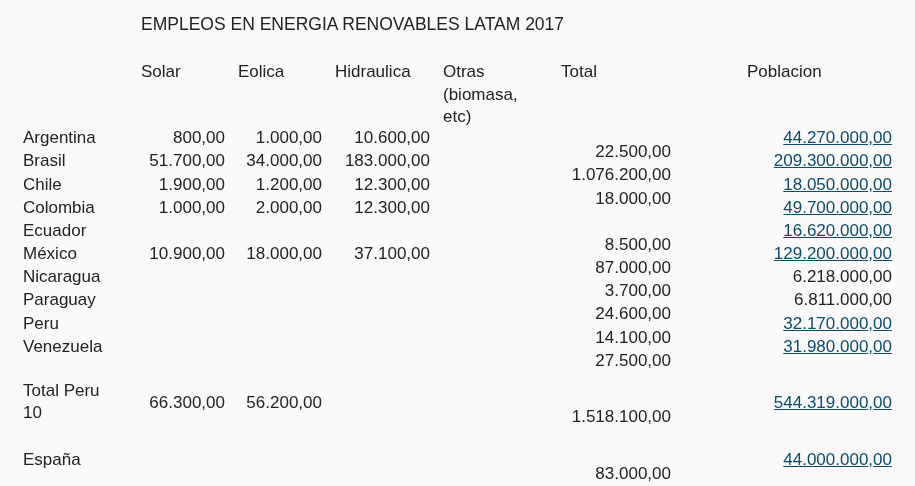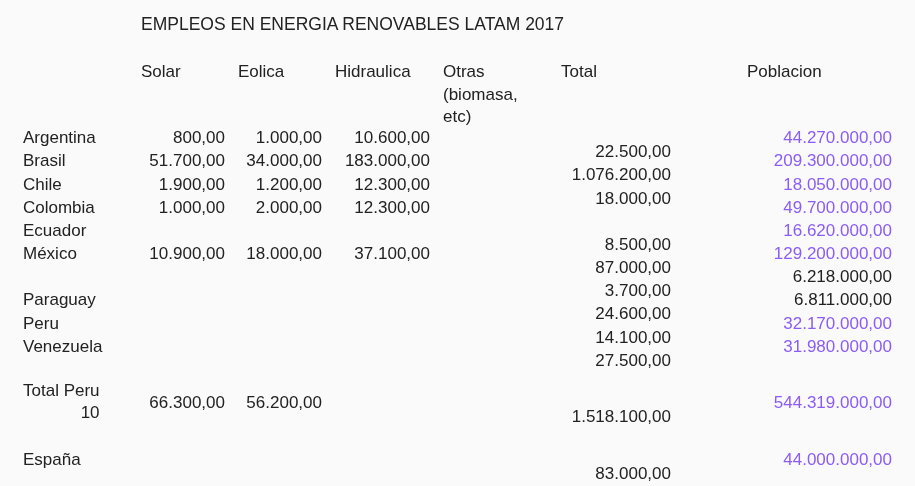--- a/index.html
+++ b/index.html
@@ -34,29 +34,30 @@
       left: 0;
       width: 915px;
       height: 23px;
     }
     .cell {
       position: absolute;
       top: 0;
       line-height: 23px;
       white-space: nowrap;
     }
-    .country { left: 23px; text-align: right; }
+    .country { left: 23px; }
     .num { text-align: right; }
     .c-solar { right: 690px; text-align: center; }
     .c-eolica { right: 593px; }
     .c-hidro { right: 485px; }
     .c-total { right: 244px; margin-top: 14px; }
     .c-pob { right: 23px; }
     a.link {
-      color: #8b5cf6;
+      color: #0c4a6e;
+      text-decoration: underline;
       cursor: pointer;
     }
     .multi { line-height: 22px; white-space: normal; }
   </style>
 </head>
 <body>
 
 <div class="title">EMPLEOS EN ENERGIA RENOVABLES LATAM 2017</div>
 
 <div class="hdr" style="left:141px">Solar</div>
@@ -108,20 +109,21 @@
 </div>
 <div class="row" style="top:242px">
   <span class="cell country">México</span>
   <span class="cell num c-solar">10.900,00</span>
   <span class="cell num c-eolica">18.000,00</span>
   <span class="cell num c-hidro">37.100,00</span>
   <span class="cell num c-total">87.000,00</span>
   <a class="cell num c-pob link">129.200.000,00</a>
 </div>
 <div class="row" style="top:265px">
+  <span class="cell country">Nicaragua</span>
   <span class="cell num c-total">3.700,00</span>
   <span class="cell num c-pob">6.218.000,00</span>
 </div>
 <div class="row" style="top:288px">
   <span class="cell country">Paraguay</span>
   <span class="cell num c-total">24.600,00</span>
   <span class="cell num c-pob">6.811.000,00</span>
 </div>
 <div class="row" style="top:312px">
   <span class="cell country">Peru</span>

